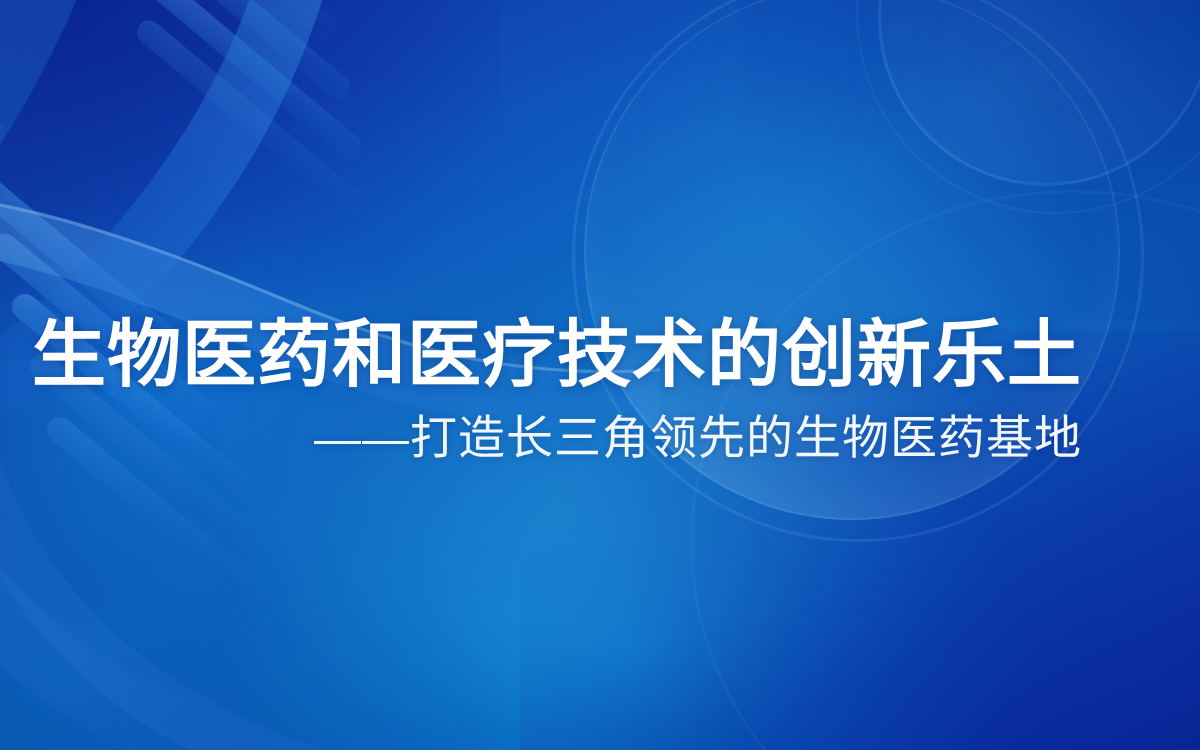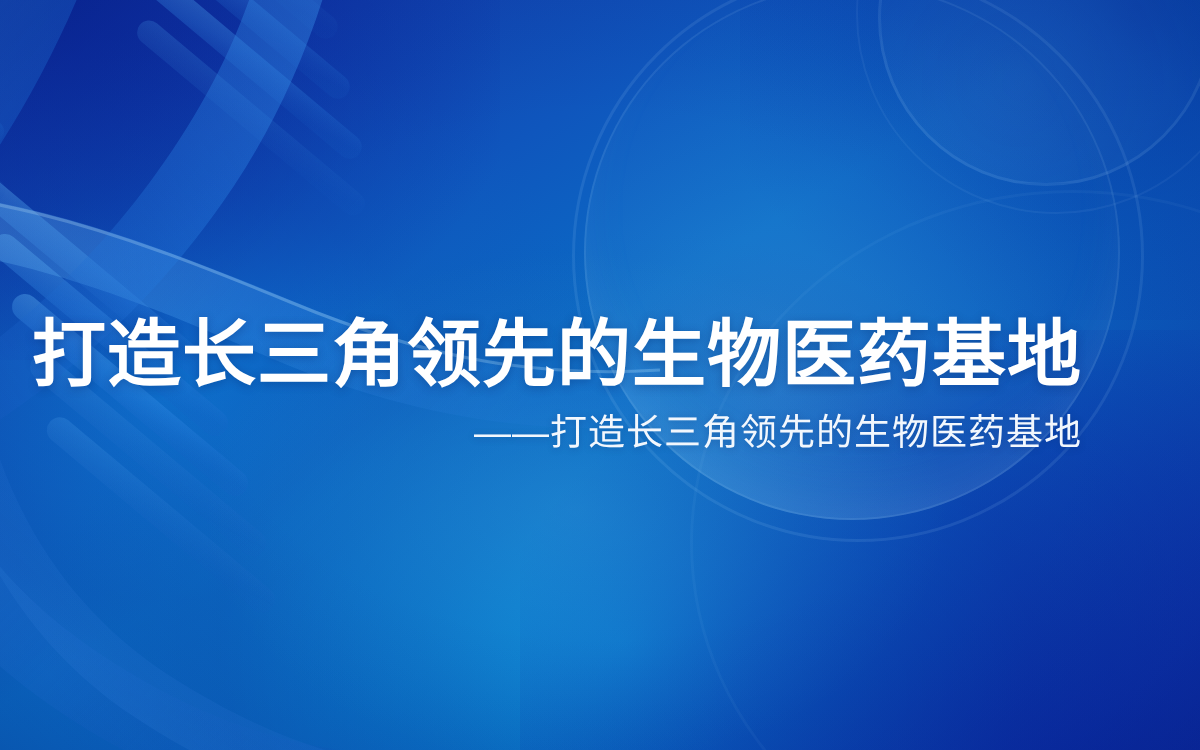--- a/index.html
+++ b/index.html
@@ -170,21 +170,21 @@
     font-size: 74px;
     line-height: 1.0;
     font-weight: 700;
     letter-spacing: 1px;
     color: #ffffff;
     text-shadow: 0 2px 10px rgba(2,30,92,0.30);
     white-space: nowrap;
   }
   .subhead {
     margin: 22px 0 0 0;
-    font-size: 37px;
+    font-size: 47px;
     line-height: 1.0;
     font-weight: 400;
     letter-spacing: 1px;
     color: #f2f7fd;
     text-shadow: 0 1px 7px rgba(2,30,92,0.25);
     white-space: nowrap;
   }
 </style>
 </head>
 <body>
@@ -310,17 +310,17 @@
   <div class="bubble bubble-main"></div>
   <div class="bubble bubble-main-ring"></div>
   <div class="bubble bubble-small"></div>
   <div class="bubble bubble-small-2"></div>
   <div class="bubble bubble-far-arc"></div>
 
   <div class="sheen"></div>
   <div class="vignette"></div>
 
   <div class="text-block">
-    <h1 class="headline">打造长三角领先的生物医药基地</h1>
+    <h1 class="headline">生物医药和医疗技术的创新乐土</h1>
     <p class="subhead">——打造长三角领先的生物医药基地</p>
   </div>
 
 </div>
 
 </body></html>

